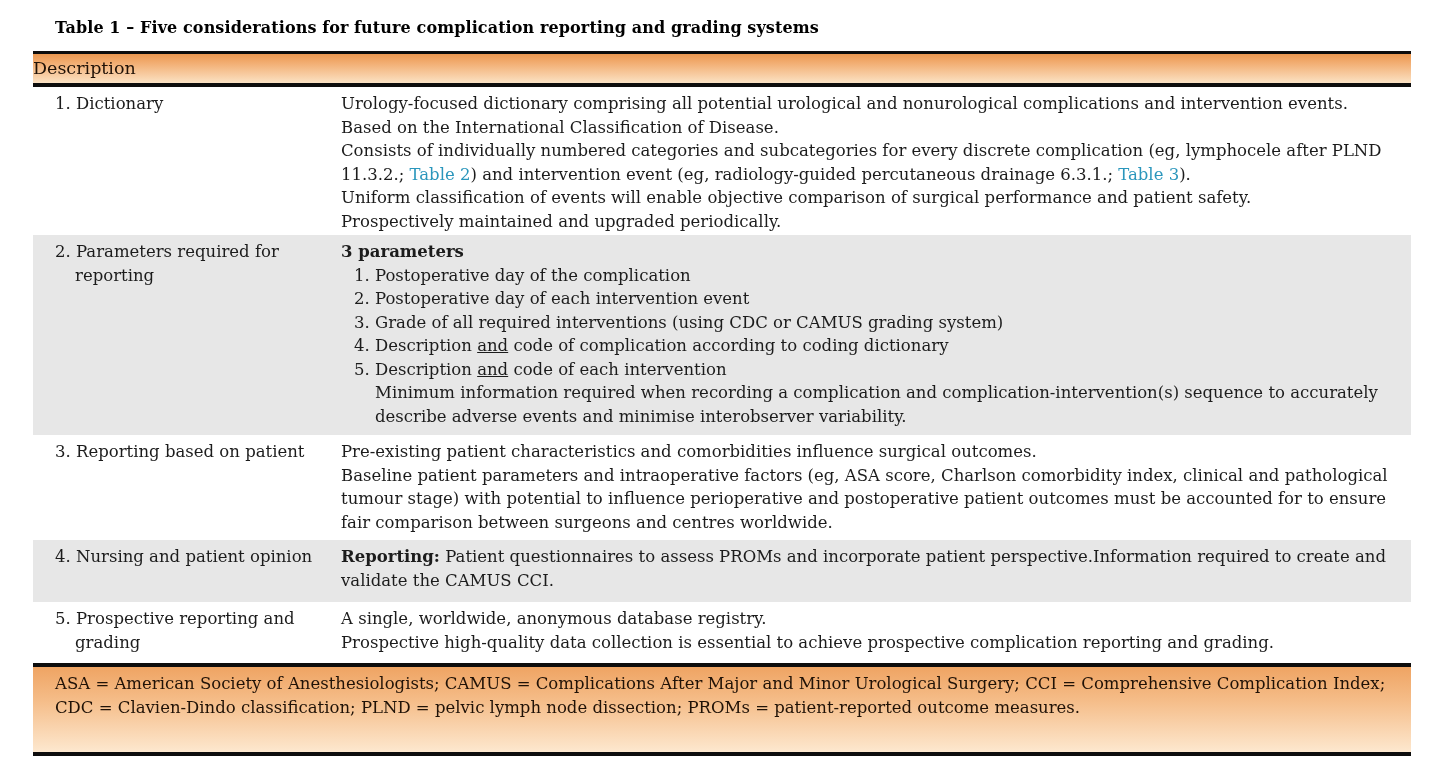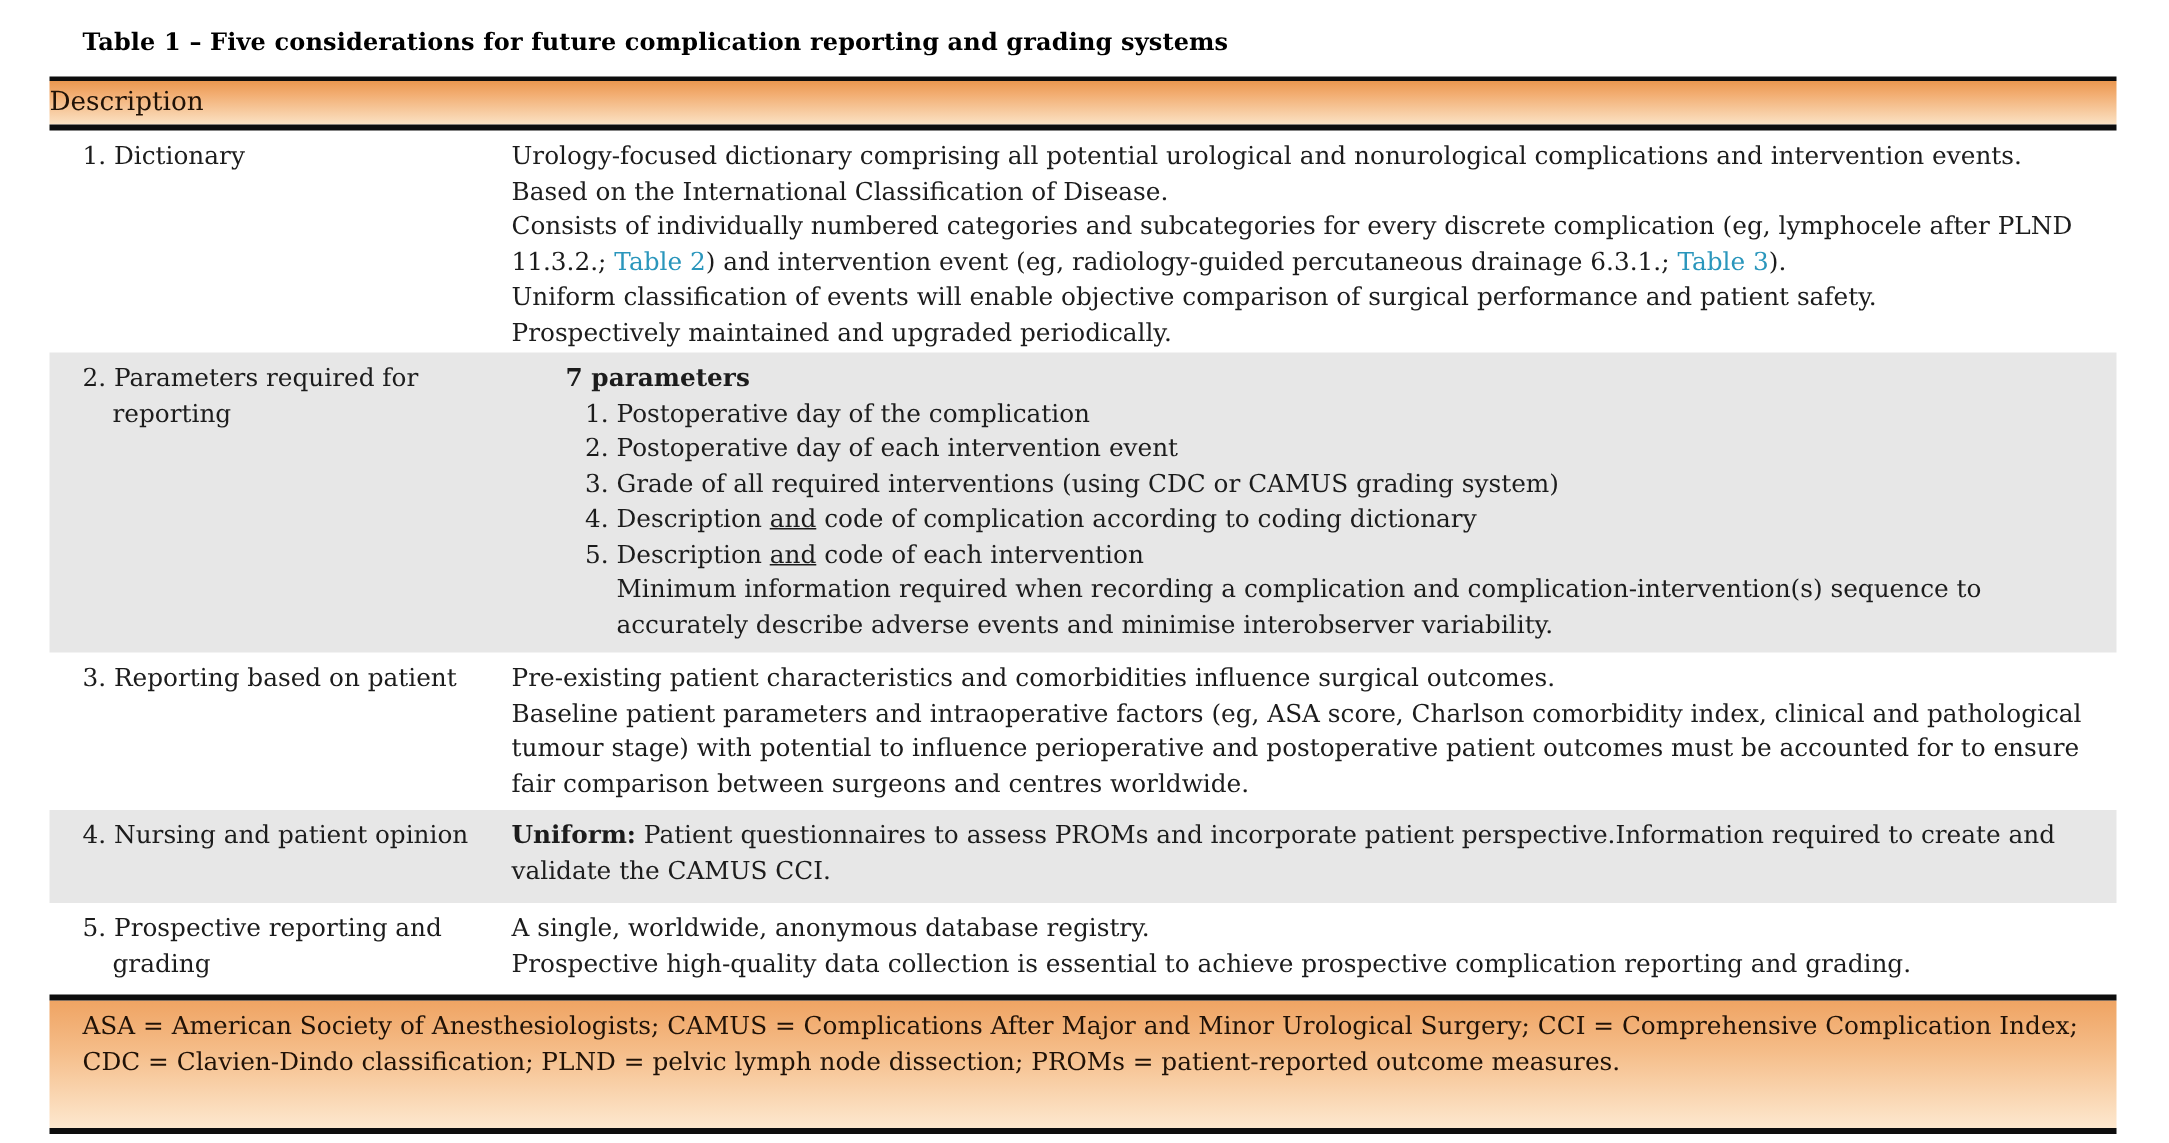--- a/index.html
+++ b/index.html
@@ -19,21 +19,21 @@
   .thead {
     background: linear-gradient(180deg, #ea9750 0%, #f2ad71 30%, #fbe2c4 100%);
     border-bottom: 4px solid #0d0d0d;
     font-size: 17.5px; color: #201207;
     padding: 4px 0 5px 0;
   }
   .th-c { padding-left: 22px; }
   .row { font-size: 16.5px; line-height: 23.5px; }
   .row.alt { background: #e7e7e7; }
   .r1 { padding: 5px 0 2px 0; }
-  .r2 { padding: 5px 0 7px 0; gap: 36px; }
+  .r2 { padding: 5px 0 7px 0; }
   .r3 { padding: 5px 0 6px 0; }
   .r4 { padding: 5px 0 10px 0; }
   .r5 { padding: 5px 0 9px 0; }
   .cell-c { padding-left: 22px; }
   .cons-l2 { padding-left: 20px; }
   .cell-d { padding-right: 22px; }
   .b { font-weight: bold; }
   .u { text-decoration: underline; }
   .tlink { color: #2a96bc; cursor: pointer; }
   .plist-row { display: flex; }
@@ -76,21 +76,21 @@
         <div>Prospectively maintained and upgraded periodically.</div>
       </div>
     </div>
 
     <div class="grid-row row alt r2">
       <div class="cell-c">
         <div>2. Parameters required for</div>
         <div class="cons-l2">reporting</div>
       </div>
       <div class="cell-d">
-        <div class="b">7 parameters</div>
+        <div class="b">3 parameters</div>
         <div class="plist-row">
           <span class="plist-num">1.</span>
           <span class="plist-text">Postoperative day of the complication</span>
         </div>
         <div class="plist-row">
           <span class="plist-num">2.</span>
           <span class="plist-text">Postoperative day of each intervention event</span>
         </div>
         <div class="plist-row">
           <span class="plist-num">3.</span>
@@ -116,21 +116,21 @@
         <div>Pre-existing patient characteristics and comorbidities influence surgical outcomes.</div>
         <div>Baseline patient parameters and intraoperative factors (eg, ASA score, Charlson comorbidity index, clinical and pathological tumour stage) with potential to influence perioperative and postoperative patient outcomes must be accounted for to ensure fair comparison between surgeons and centres worldwide.</div>
       </div>
     </div>
 
     <div class="grid-row row alt r4">
       <div class="cell-c">
         <div>4. Nursing and patient opinion</div>
       </div>
       <div class="cell-d">
-        <div><span class="b">Uniform:</span><span> Patient questionnaires to assess PROMs and incorporate patient perspective.Information required to create and validate the CAMUS CCI.</span></div>
+        <div><span class="b">Reporting:</span><span> Patient questionnaires to assess PROMs and incorporate patient perspective.Information required to create and validate the CAMUS CCI.</span></div>
       </div>
     </div>
 
     <div class="grid-row row r5">
       <div class="cell-c">
         <div>5. Prospective reporting and</div>
         <div class="cons-l2">grading</div>
       </div>
       <div class="cell-d">
         <div>A single, worldwide, anonymous database registry.</div>

